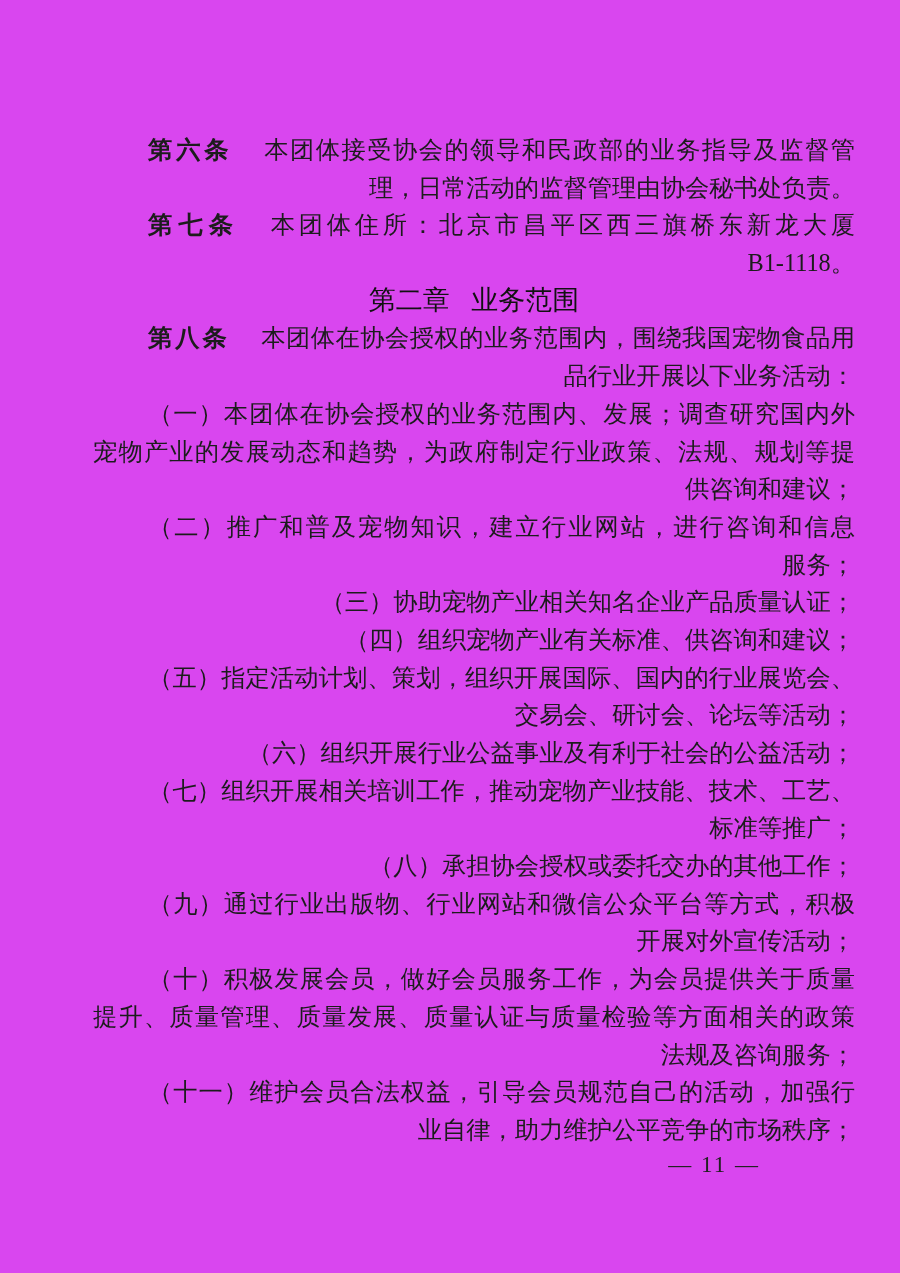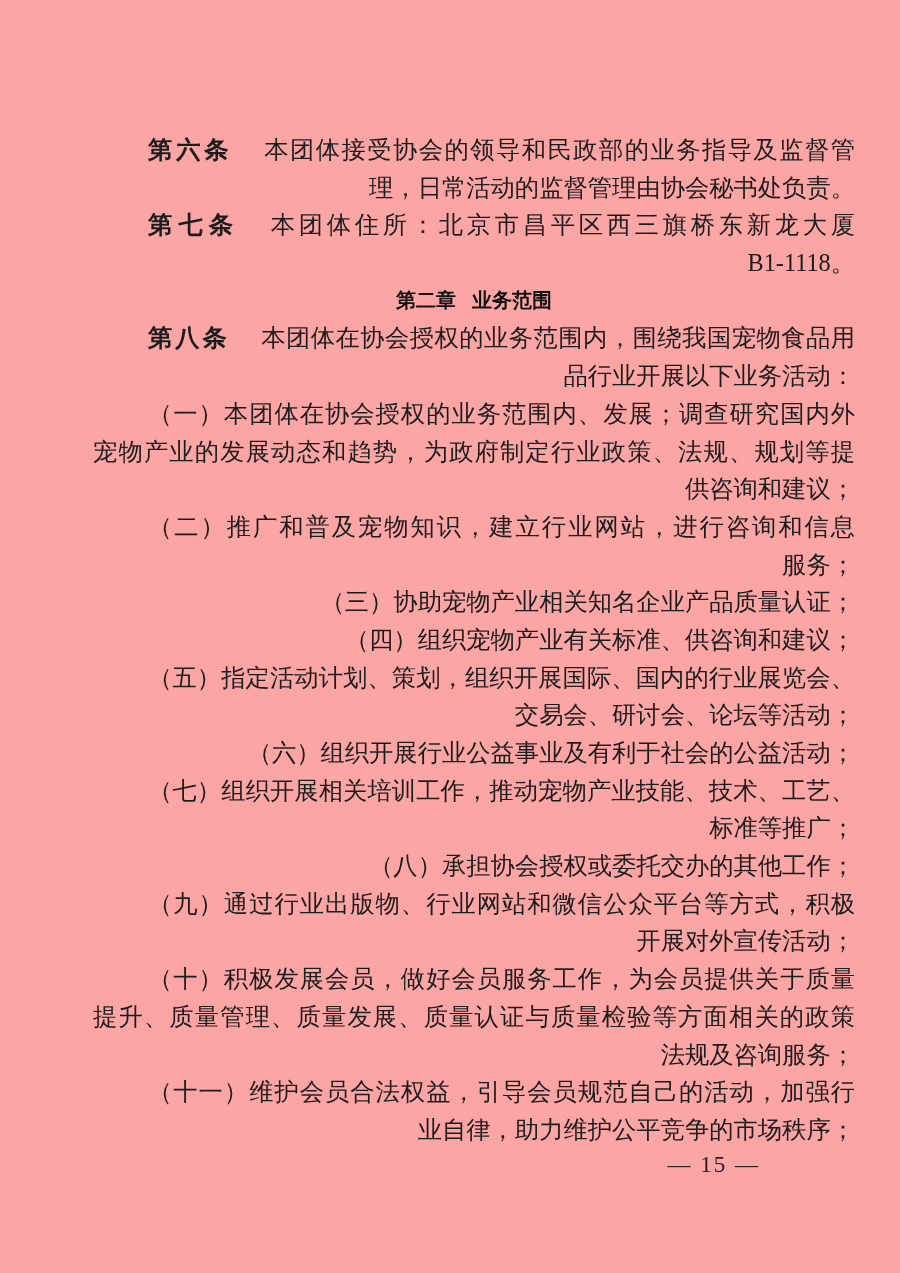--- a/index.html
+++ b/index.html
@@ -4,21 +4,21 @@
 <style>
   html, body {
     margin: 0;
     padding: 0;
     background: #ffffff;
   }
   .page {
     position: relative;
     width: 900px;
     height: 1273px;
-    background: #fca5a5;
+    background: #d946ef;
     overflow: hidden;
     font-family: "Liberation Serif", "DejaVu Serif", serif;
     color: #1c1c1c;
   }
   .content {
     position: absolute;
     left: 93px;
     top: 131px;
     width: 762px;
   }
@@ -40,22 +40,22 @@
     padding-left: 55px;
   }
   .lbl {
     font-weight: 700;
     letter-spacing: 0.1em;
     margin-right: 1.3em;
   }
   .head {
     text-align: left;
     text-align-last: center;
-    font-weight: 700;
-    font-size: 20px;
+    font-weight: 400;
+    font-size: 27px;
     font-family: "Liberation Sans", "DejaVu Sans", sans-serif;
     color: #111;
   }
   .head .hnum {
     margin-right: 0.8em;
   }
   .pagenum {
     position: absolute;
     top: 1146px;
     right: 140px;
@@ -109,14 +109,14 @@
 
     <div class="ln ind jf"><span>（十）积极发展会员，做好会员服务工作，为会员提供关于质量</span></div>
     <div class="ln jf"><span>提升、质量管理、质量发展、质量认证与质量检验等方面相关的政策</span></div>
     <div class="ln"><span>法规及咨询服务；</span></div>
 
     <div class="ln ind jf"><span>（十一）维护会员合法权益，引导会员规范自己的活动，加强行</span></div>
     <div class="ln"><span>业自律，助力维护公平竞争的市场秩序；</span></div>
 
   </div>
 
-  <div class="pagenum">— 15 —</div>
+  <div class="pagenum">— 11 —</div>
 </div>
 
 </body></html>

